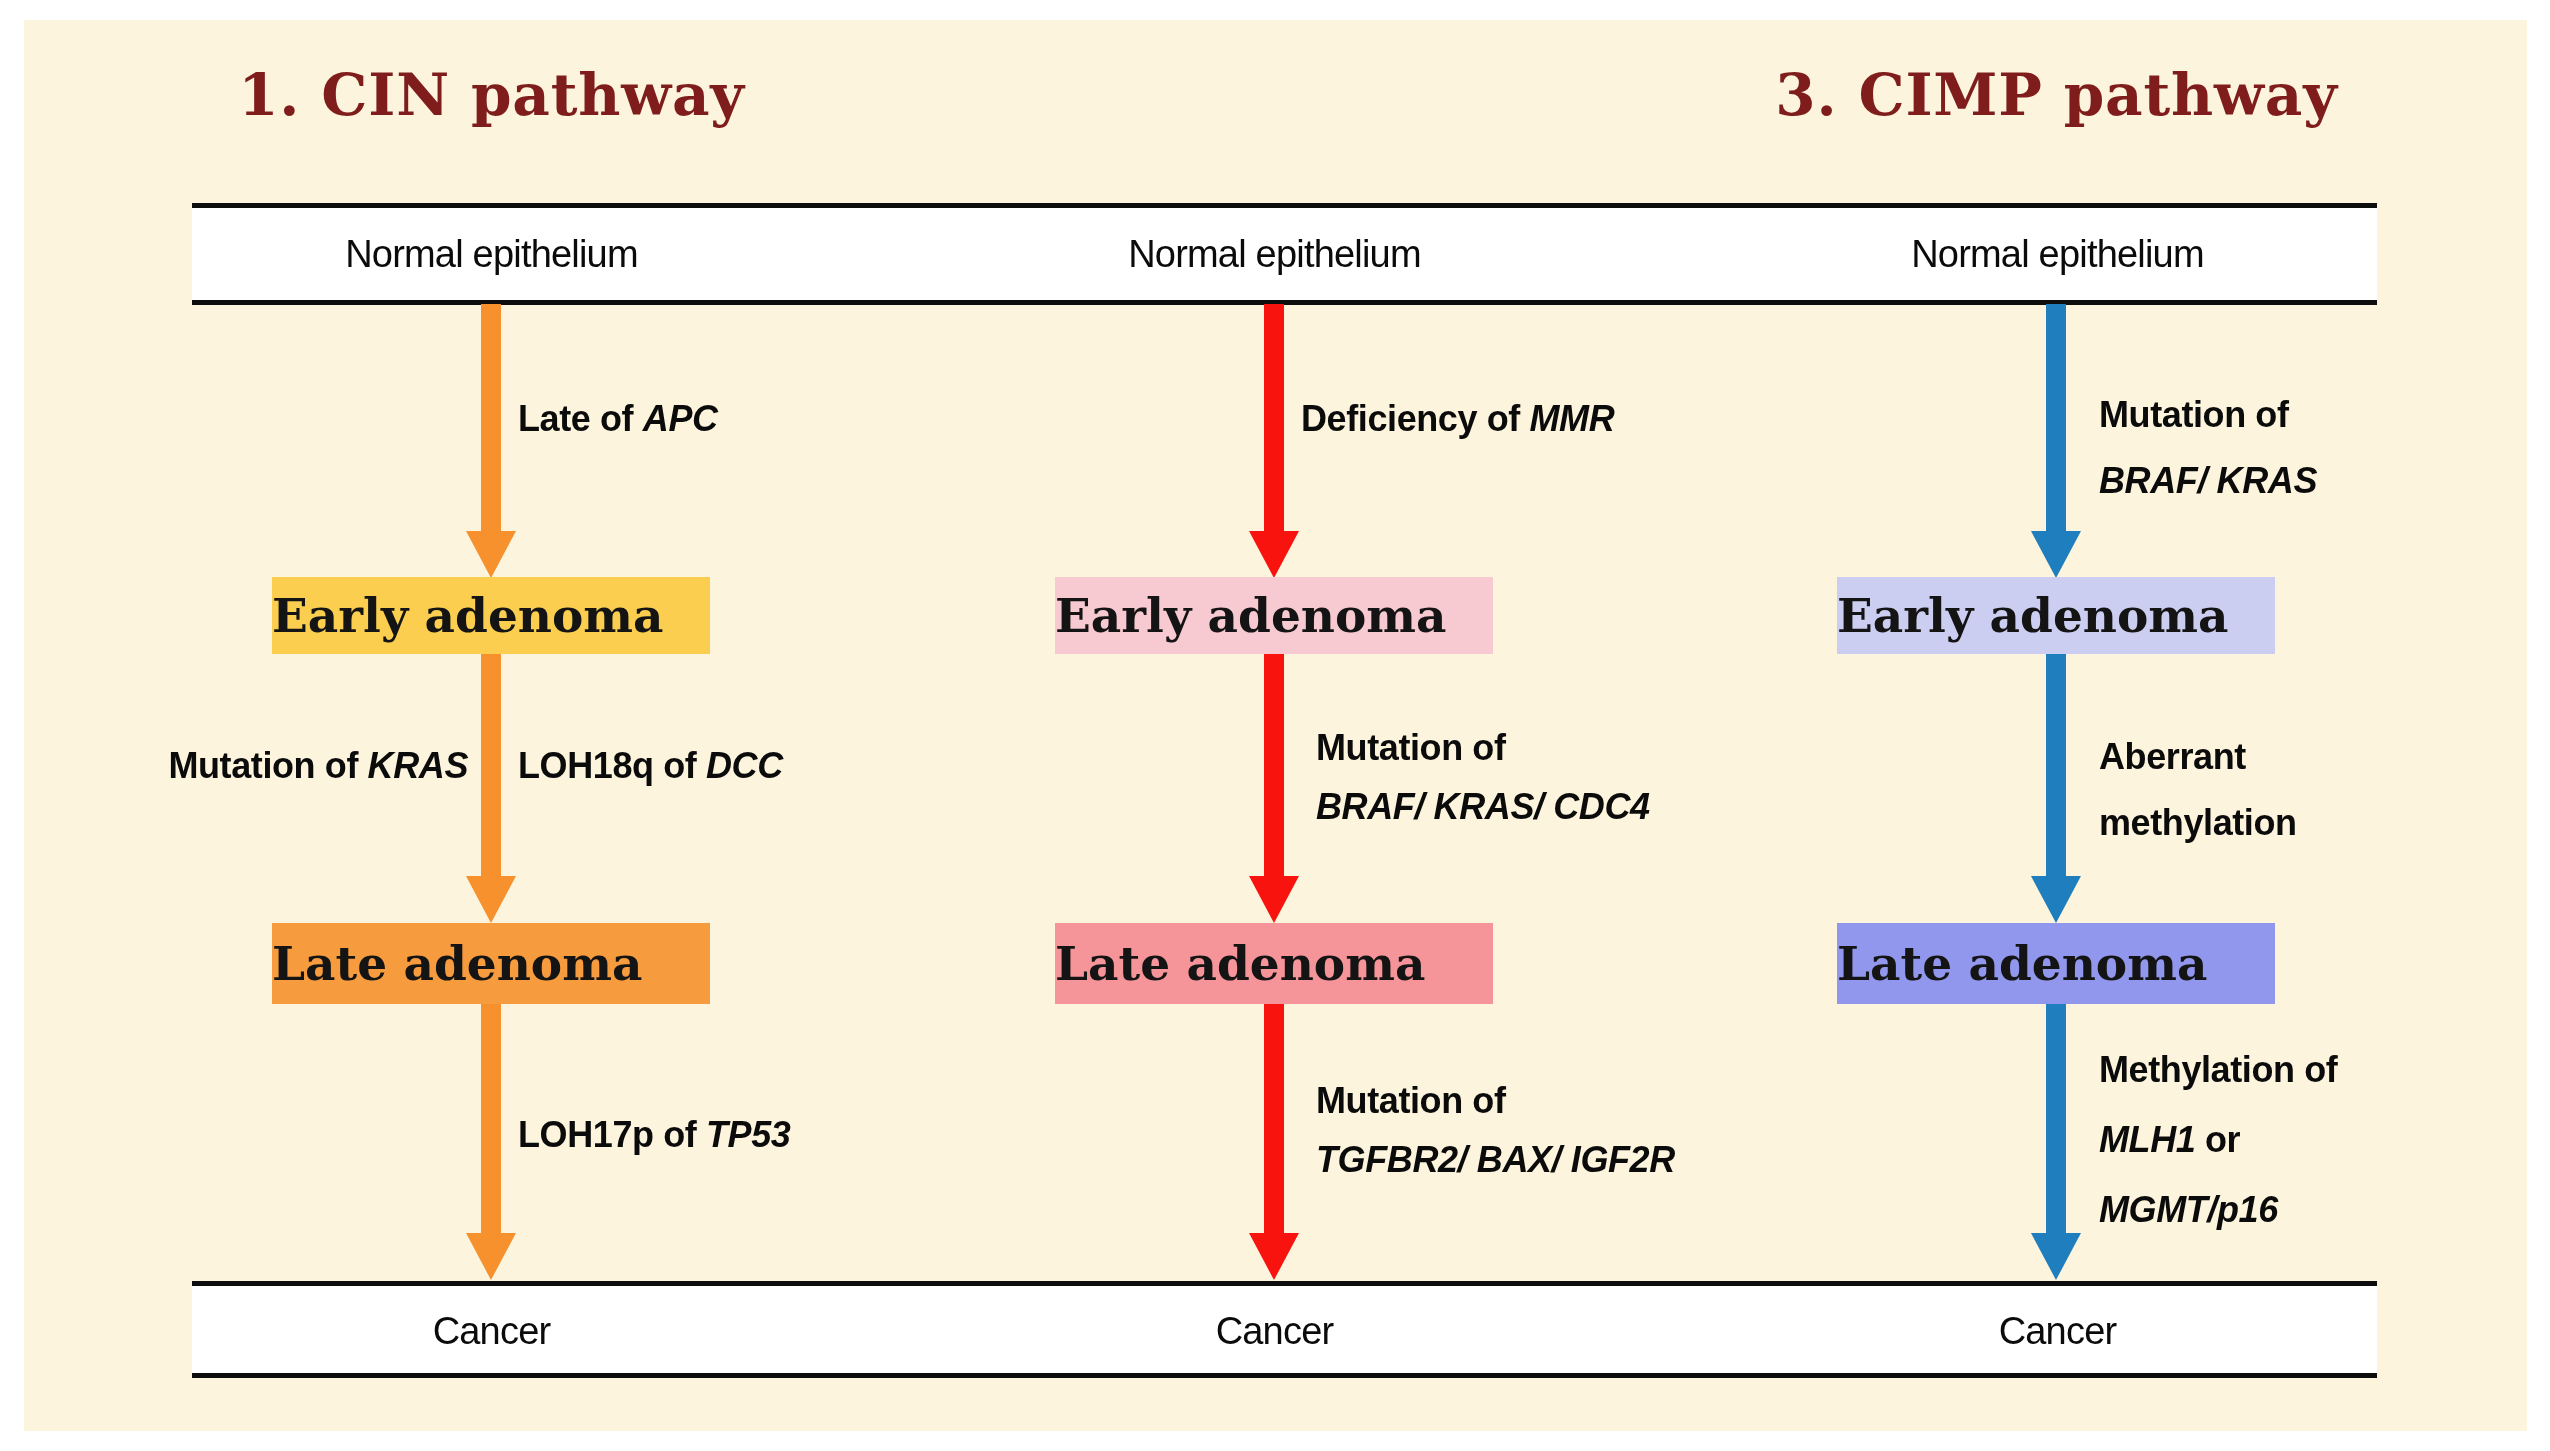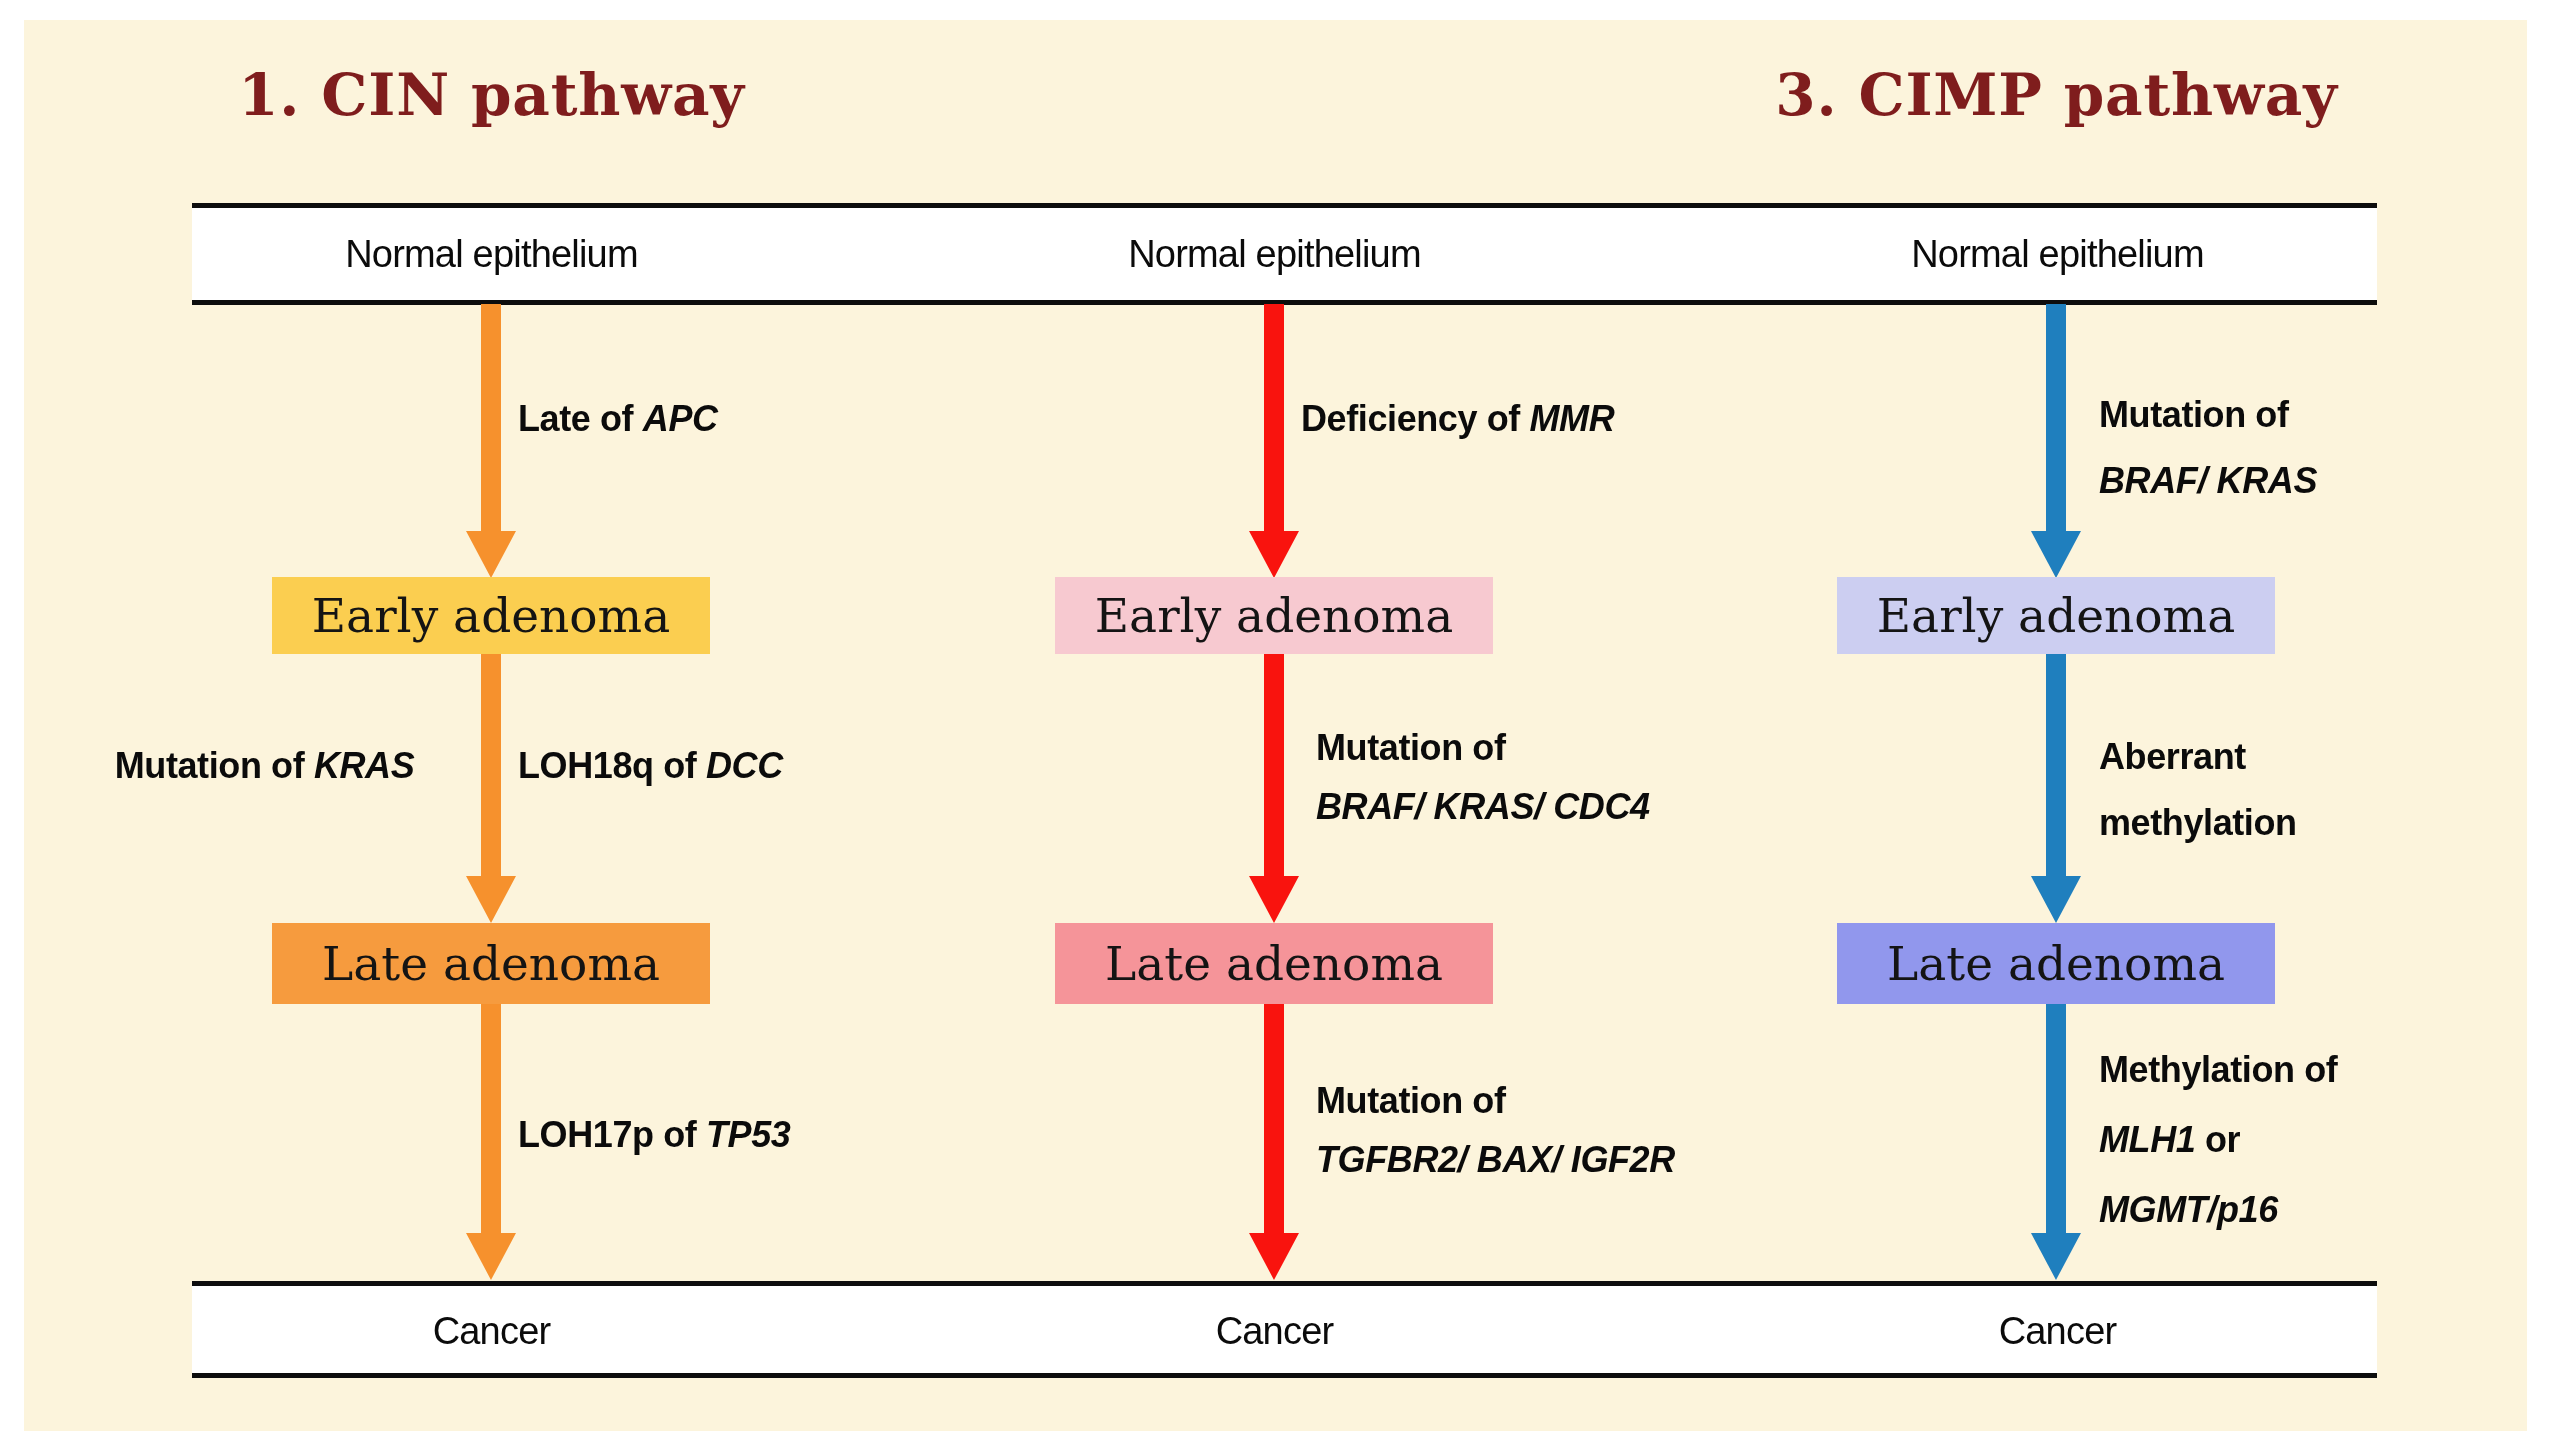--- a/index.html
+++ b/index.html
@@ -9,22 +9,22 @@
 
   .col-title{position:absolute;width:939px;text-align:center;
              font-family:"DejaVu Serif","Liberation Serif",serif;font-weight:bold;
              font-size:58px;letter-spacing:0.8px;color:#7f1d1d;}
 
   .band{position:absolute;left:192px;width:2185px;background:#ffffff;
         border-top:5.5px solid #0d0d0d;border-bottom:5.5px solid #0d0d0d;box-sizing:border-box;}
   .band-label{position:absolute;width:783px;text-align:center;font-size:38px;
               letter-spacing:-0.8px;color:#0b0b0b;}
 
-  .node-box{position:absolute;width:438px;text-align:center;
-            font-family:"DejaVu Serif","Liberation Serif",serif;font-weight:normal;
+  .node-box{position:absolute;width:438px;
+            font-family:"DejaVu Serif","Liberation Serif",serif;font-weight:bold;
             font-size:47px;color:#141414;background:var(--accent);}
   .shaft{position:absolute;width:20.3px;background:var(--accent);}
   .head{position:absolute;width:0;height:0;
         border-left:25px solid transparent;border-right:25px solid transparent;
         border-top:47px solid var(--accent);}
 
   .step-label{position:absolute;font-weight:bold;font-size:36px;letter-spacing:-0.4px;
               color:#0b0b0b;white-space:nowrap;}
   .lh-mmr{line-height:59px;}
   .lh-cimp{line-height:66px;}
@@ -50,21 +50,21 @@
     <div class="shaft" style="left: 481px; top: 304px; height: 229px; --accent: #F6912D;"></div>
     <div class="head" style="left: 466px; top: 531px; --accent: #F6912D;"></div>
     <div class="step-label" style="left:518px;top:398px">
       <span>Late of </span><span class="gene">APC</span>
     </div>
 
     <div class="node-box" style="left: 272px; top: 577px; height: 77px; line-height: 77px; --accent: #FBCE50;">Early adenoma</div>
 
     <div class="shaft" style="left: 481px; top: 654px; height: 224px; --accent: #F6912D;"></div>
     <div class="head" style="left: 466px; top: 876px; --accent: #F6912D;"></div>
-    <div class="step-label" style="left:61px;top:745px;width:407px;text-align:center">
+    <div class="step-label" style="left:61px;top:745px;width:407px;text-align:right">
       <span>Mutation of </span><span class="gene">KRAS</span>
     </div>
     <div class="step-label" style="left:518px;top:745px">
       <span>LOH18q of </span><span class="gene">DCC</span>
     </div>
 
     <div class="node-box" style="left: 272px; top: 923px; height: 81px; line-height: 81px; --accent: #F69B3E;">Late adenoma</div>
 
     <div class="shaft" style="left: 481px; top: 1004px; height: 231px; --accent: #F6912D;"></div>
     <div class="head" style="left: 466px; top: 1233px; --accent: #F6912D;"></div>

